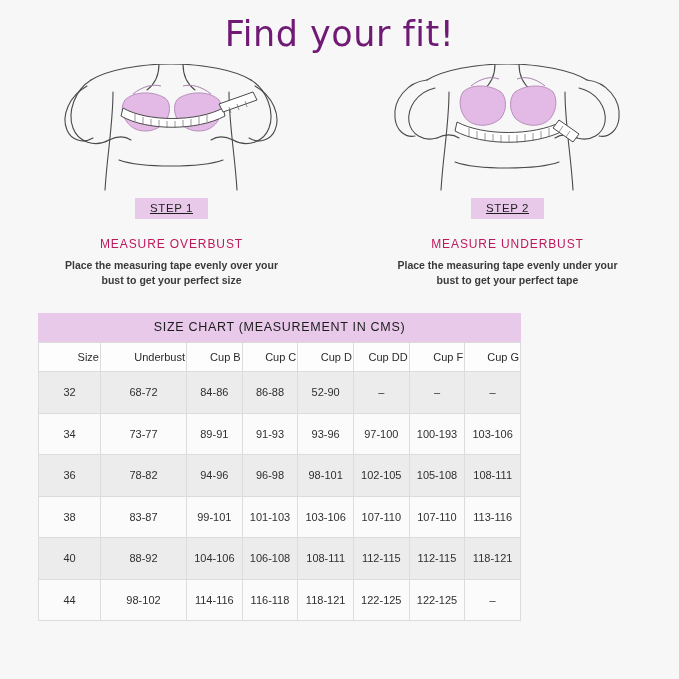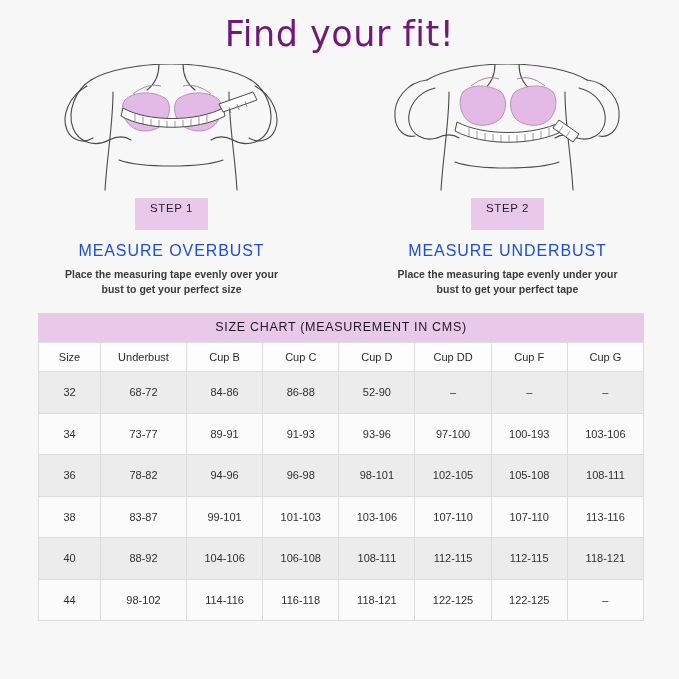--- a/index.html
+++ b/index.html
@@ -46,44 +46,45 @@
     height: 128px;
     position: relative;
   }
   .illus svg { display: block; margin: 0 auto; }
   .step-badge {
     display: inline-block;
     background: #e8c9ea;
     color: #1f1f1f;
     font-size: 11.5px;
     letter-spacing: 0.6px;
-    padding: 4px 15px 16px 15px;
+    padding: 4px 15px 5px 15px;
     margin-top: 6px;
+    text-decoration: underline;
   }
   .step-head {
-    font-size: 16px;
+    font-size: 12px;
     letter-spacing: 0.9px;
-    margin-top: 12px;
-    color: #1d4ed8;
+    margin-top: 18px;
+    color: #be185d;
   }
   .step-desc {
     font-size: 10.5px;
     line-height: 1.45;
     color: #3a3a3a;
     margin-top: 7px;
     padding: 0 18px;
     font-weight: bold;
   }
 
   
   .chart {
     position: absolute;
     left: 38px;
     top: 299px;
-    width: 606px;
+    width: 483px;
   }
   .chart-title {
     background: #e8c9ea;
     text-align: center;
     font-size: 12.5px;
     letter-spacing: 0.7px;
     padding: 7px 0 8px 0;
     color: #1c1c1c;
   }
   table {
@@ -97,20 +98,21 @@
     font-size: 11px;
     color: #2f2f2f;
     height: 41.5px;
     font-weight: 400;
   }
   thead th {
     background: #fdfdfd;
     height: 29px;
     font-size: 11px;
     color: #2a2a2a;
+    text-align: right;
   }
   tbody tr:nth-child(odd) td { background: #ececec; }
   tbody tr:nth-child(even) td { background: #fbfbfb; }
   td.col-size, th.col-size { width: 62px; }
   td.col-ub, th.col-ub { width: 86px; }
 </style>
 </head>
 <body>
 
 <div class="page">

